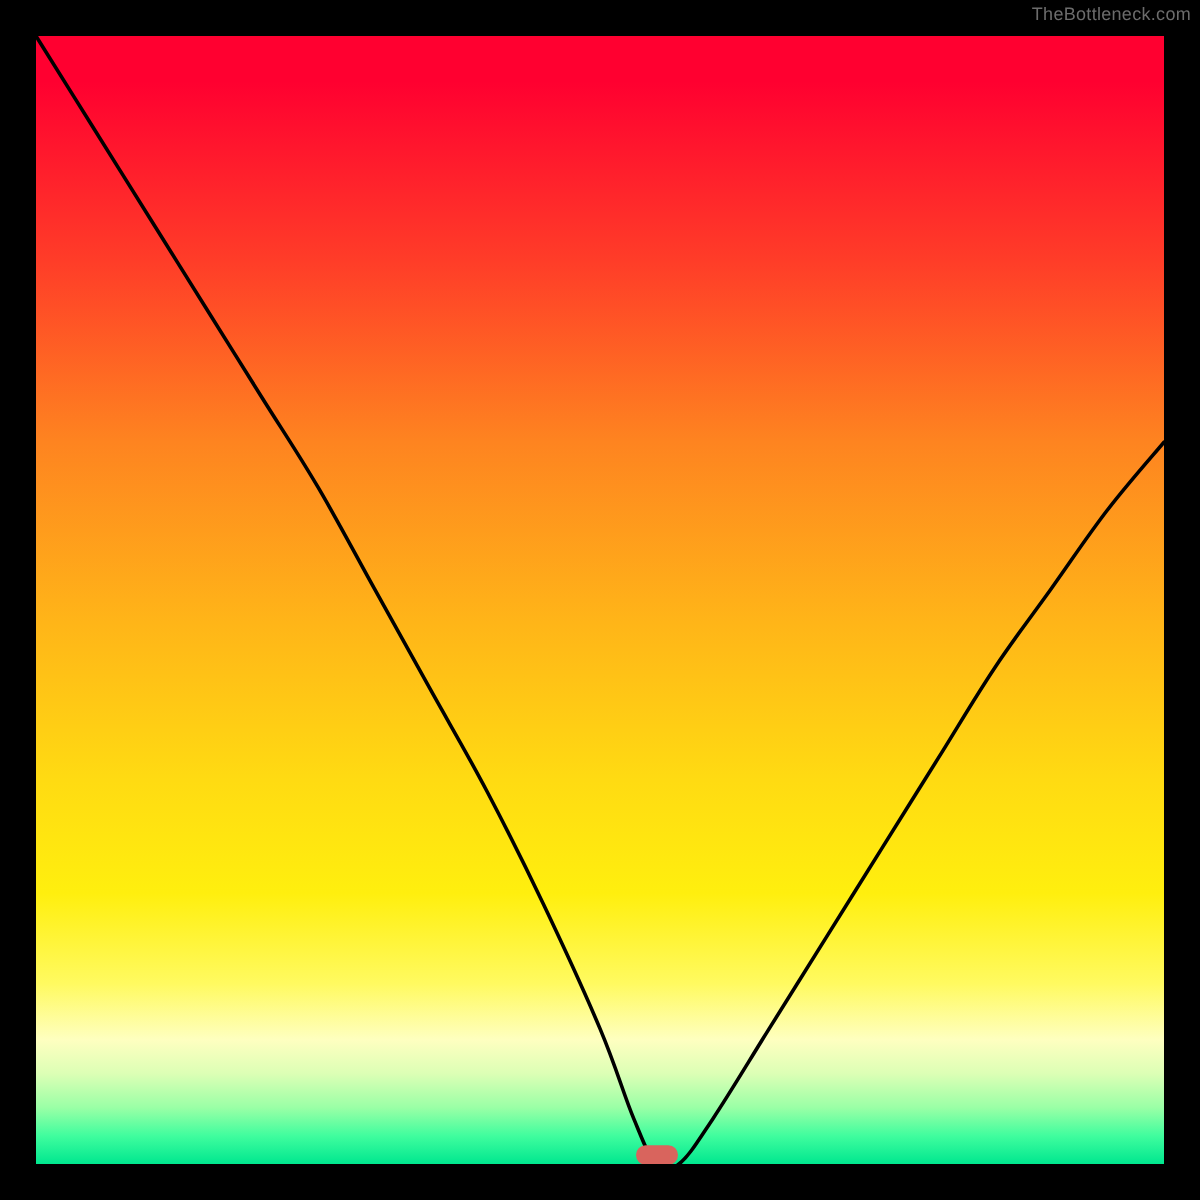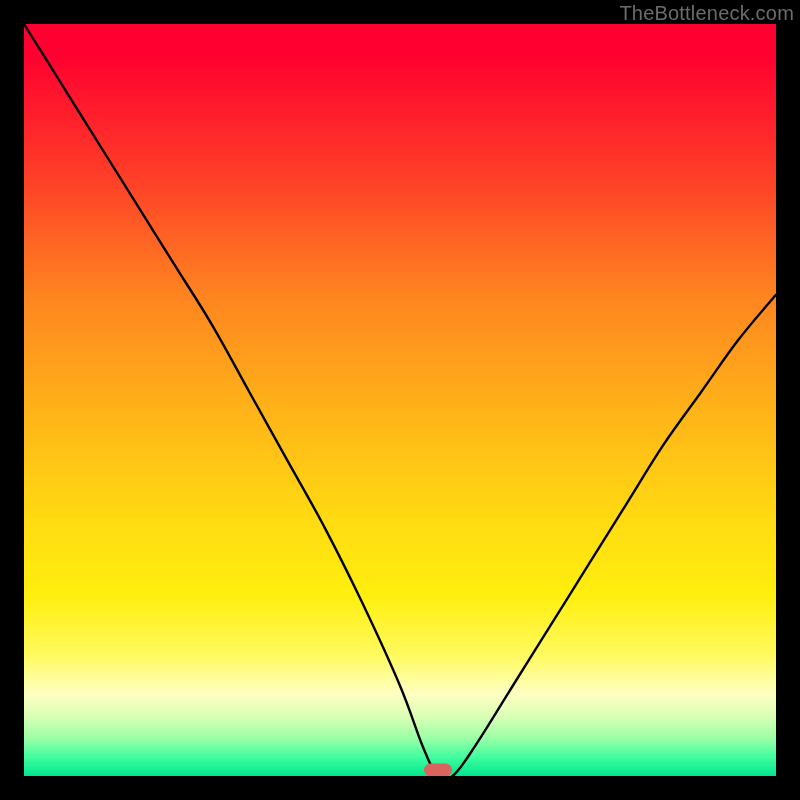--- a/index.html
+++ b/index.html
@@ -59,21 +59,21 @@
     height: 13px;
     border-radius: 7px;
     background: #d9645d;
     transform: translate(-50%, -50%);
   }
   .attribution {
     position: absolute;
     top: 2px;
     right: 6px;
     color: #6c6c6c;
-    font-size: 20px;
+    font-size: 12px;
     font-weight: 400;
     letter-spacing: 0.2px;
   }
 </style>
 </head>
 <body>
 
 <div class="frame">
 
   <div class="attribution">TheBottleneck.com</div>

